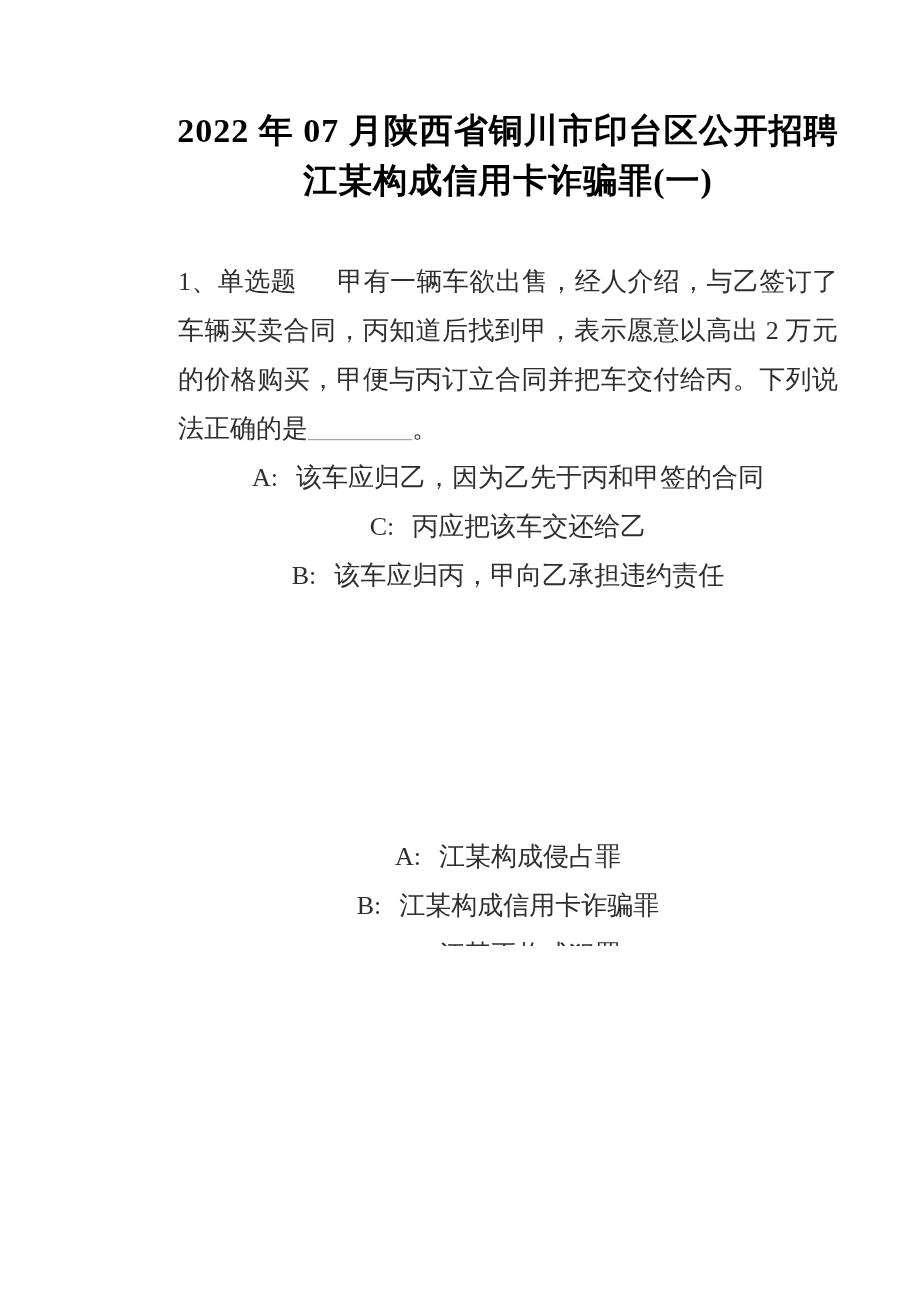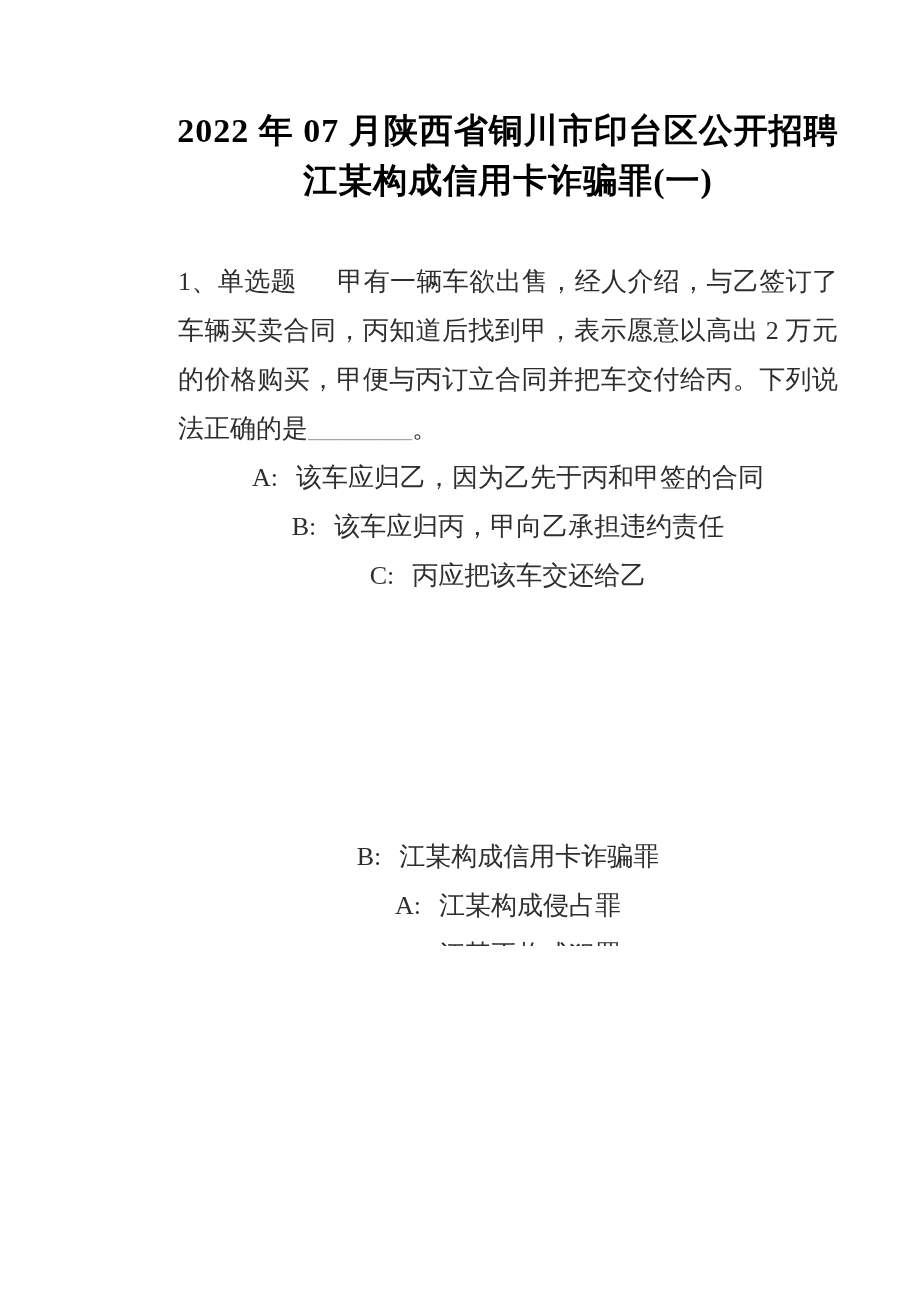--- a/index.html
+++ b/index.html
@@ -76,23 +76,23 @@
 <div class="page">
 
   <h1 class="doc-title">
     <span class="title-line">2022 年 07 月陕西省铜川市印台区公开招聘</span>
     <span class="title-line">江某构成信用卡诈骗罪(一)</span>
   </h1>
 
   <section class="question q1">
     <p class="stem"><span>1、</span><span>单选题</span><span class="q-gap"></span><span>甲有一辆车欲出售，经人介绍，与乙签订了车辆买卖合同，丙知道后找到甲，表示愿意以高出 2 万元的价格购买，甲便与丙订立合同并把车交付给丙。下列说法正确的是</span><span class="blank">________</span><span>。</span></p>
     <p class="option"><span class="opt-label">A:</span><span class="opt-text">该车应归乙，因为乙先于丙和甲签的合同</span></p>
+    <p class="option"><span class="opt-label">C:</span><span class="opt-text">丙应把该车交还给乙</span></p>
     <p class="option"><span class="opt-label">B:</span><span class="opt-text">该车应归丙，甲向乙承担违约责任</span></p>
-    <p class="option"><span class="opt-label">C:</span><span class="opt-text">丙应把该车交还给乙</span></p>
   </section>
 
   <section class="question q2">
+    <p class="option"><span class="opt-label">A:</span><span class="opt-text">江某构成侵占罪</span></p>
     <p class="option"><span class="opt-label">B:</span><span class="opt-text">江某构成信用卡诈骗罪</span></p>
-    <p class="option"><span class="opt-label">A:</span><span class="opt-text">江某构成侵占罪</span></p>
     <p class="option"><span class="opt-label">D:</span><span class="opt-text">江某不构成犯罪</span></p>
   </section>
 
 </div>
 
 </body></html>

